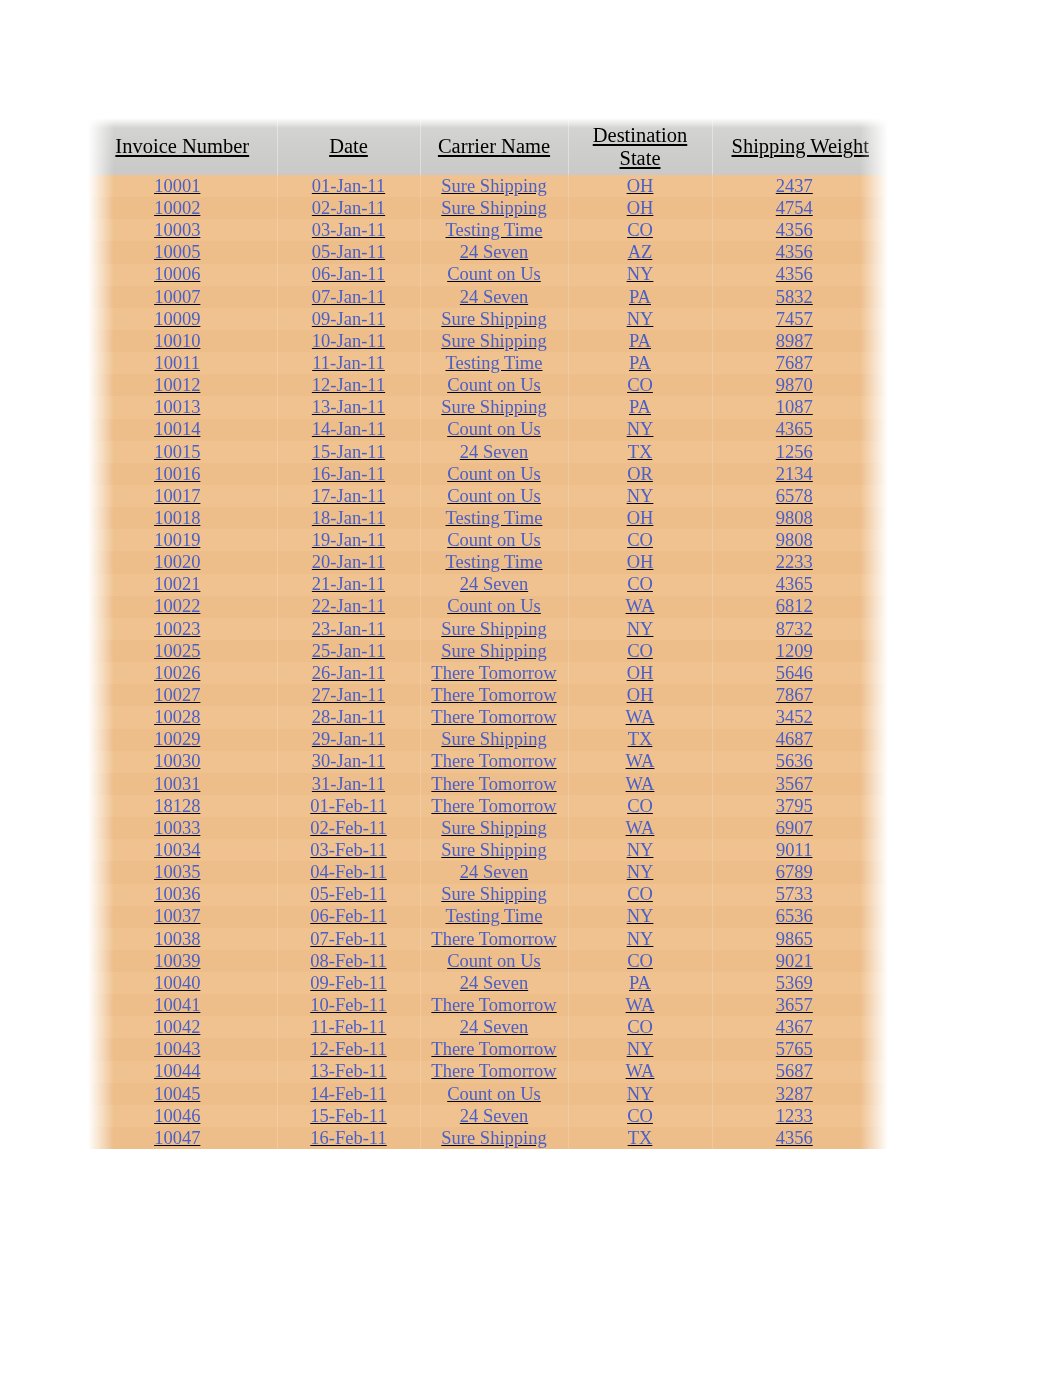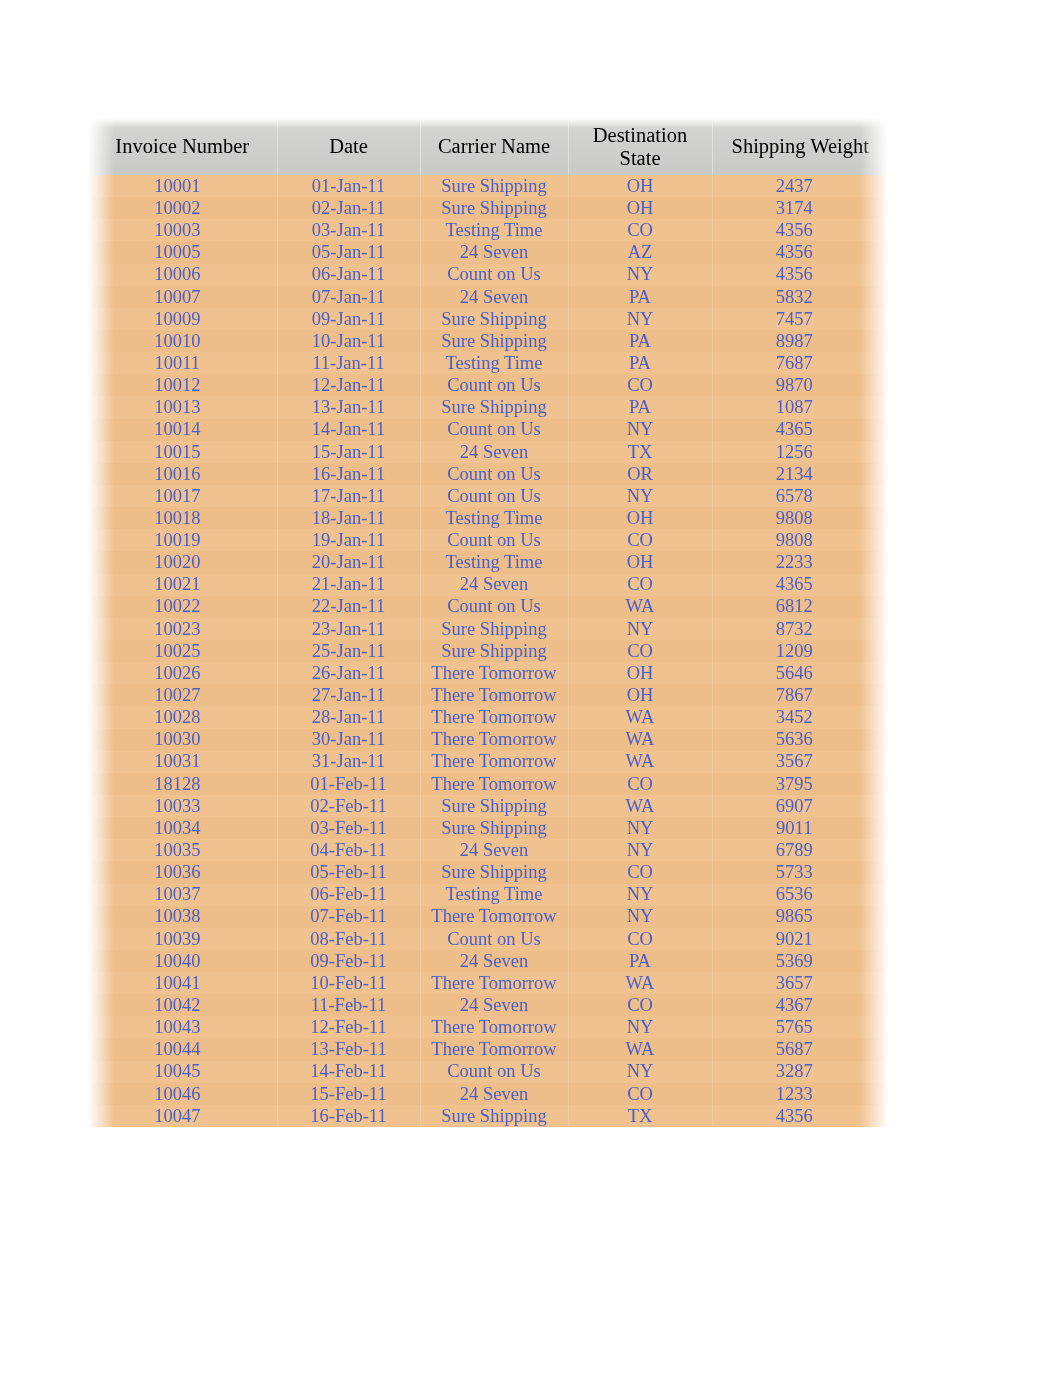--- a/index.html
+++ b/index.html
@@ -32,20 +32,21 @@
     
     -webkit-mask-image:
       linear-gradient(to right,  rgba(0,0,0,0) 0px, #000 26px, #000 772px, rgba(0,0,0,0) 800px),
       linear-gradient(to bottom, rgba(0,0,0,0) 0px, #000 10px, #000 1112px, rgba(0,0,0,0) 1128px);
     -webkit-mask-composite: source-in;
     mask-image:
       linear-gradient(to right,  rgba(0,0,0,0) 0px, #000 26px, #000 772px, rgba(0,0,0,0) 800px),
       linear-gradient(to bottom, rgba(0,0,0,0) 0px, #000 10px, #000 1112px, rgba(0,0,0,0) 1128px);
     mask-composite: intersect;
     filter: blur(0.55px);
+    text-decoration: underline;
   }
 
   table.sheet {
     border-collapse: collapse;
     width: 800px;
     table-layout: fixed;
     background: #f0c08c;
   }
 
   
@@ -124,21 +125,21 @@
             <td>01-Jan-11</td>
             <td>Sure Shipping</td>
             <td>OH</td>
             <td class="num-weight">2437</td>
           </tr>
           <tr>
             <td class="num-invoice">10002</td>
             <td>02-Jan-11</td>
             <td>Sure Shipping</td>
             <td>OH</td>
-            <td class="num-weight">3174</td>
+            <td class="num-weight">4754</td>
           </tr>
           <tr>
             <td class="num-invoice">10003</td>
             <td>03-Jan-11</td>
             <td>Testing Time</td>
             <td>CO</td>
             <td class="num-weight">4356</td>
           </tr>
           <tr>
             <td class="num-invoice">10005</td>
@@ -288,20 +289,27 @@
             <td class="num-weight">7867</td>
           </tr>
           <tr>
             <td class="num-invoice">10028</td>
             <td>28-Jan-11</td>
             <td>There Tomorrow</td>
             <td>WA</td>
             <td class="num-weight">3452</td>
           </tr>
           <tr>
+            <td class="num-invoice">10029</td>
+            <td>29-Jan-11</td>
+            <td>Sure Shipping</td>
+            <td>TX</td>
+            <td class="num-weight">4687</td>
+          </tr>
+          <tr>
             <td class="num-invoice">10030</td>
             <td>30-Jan-11</td>
             <td>There Tomorrow</td>
             <td>WA</td>
             <td class="num-weight">5636</td>
           </tr>
           <tr>
             <td class="num-invoice">10031</td>
             <td>31-Jan-11</td>
             <td>There Tomorrow</td>

